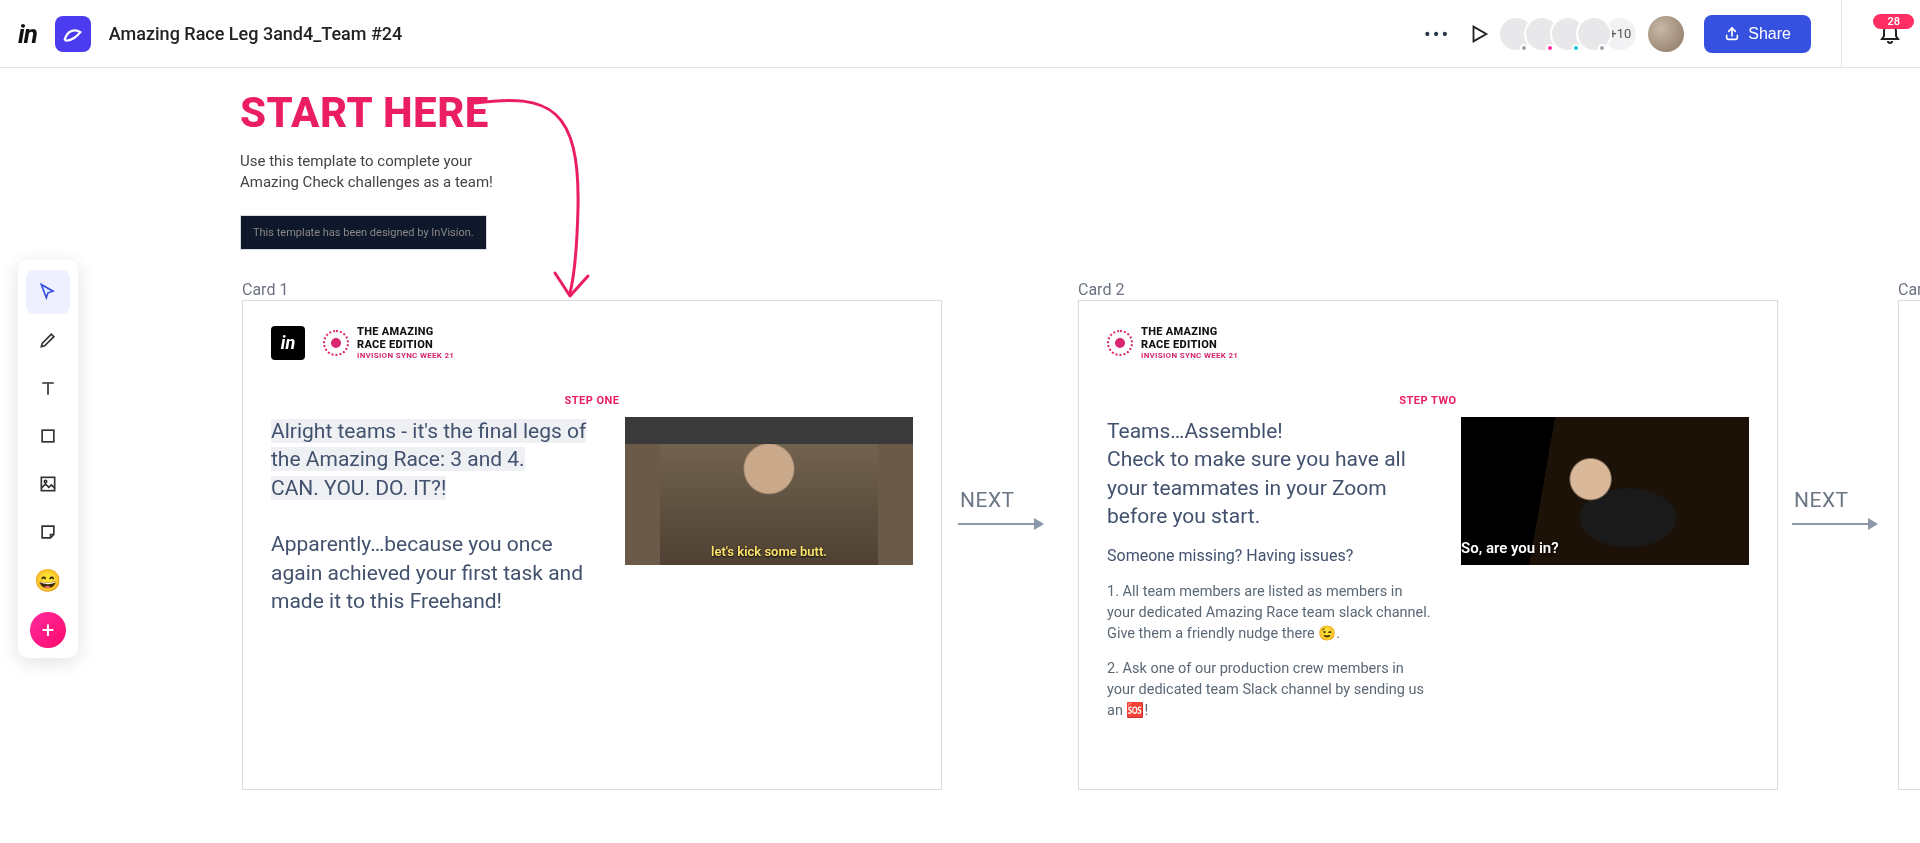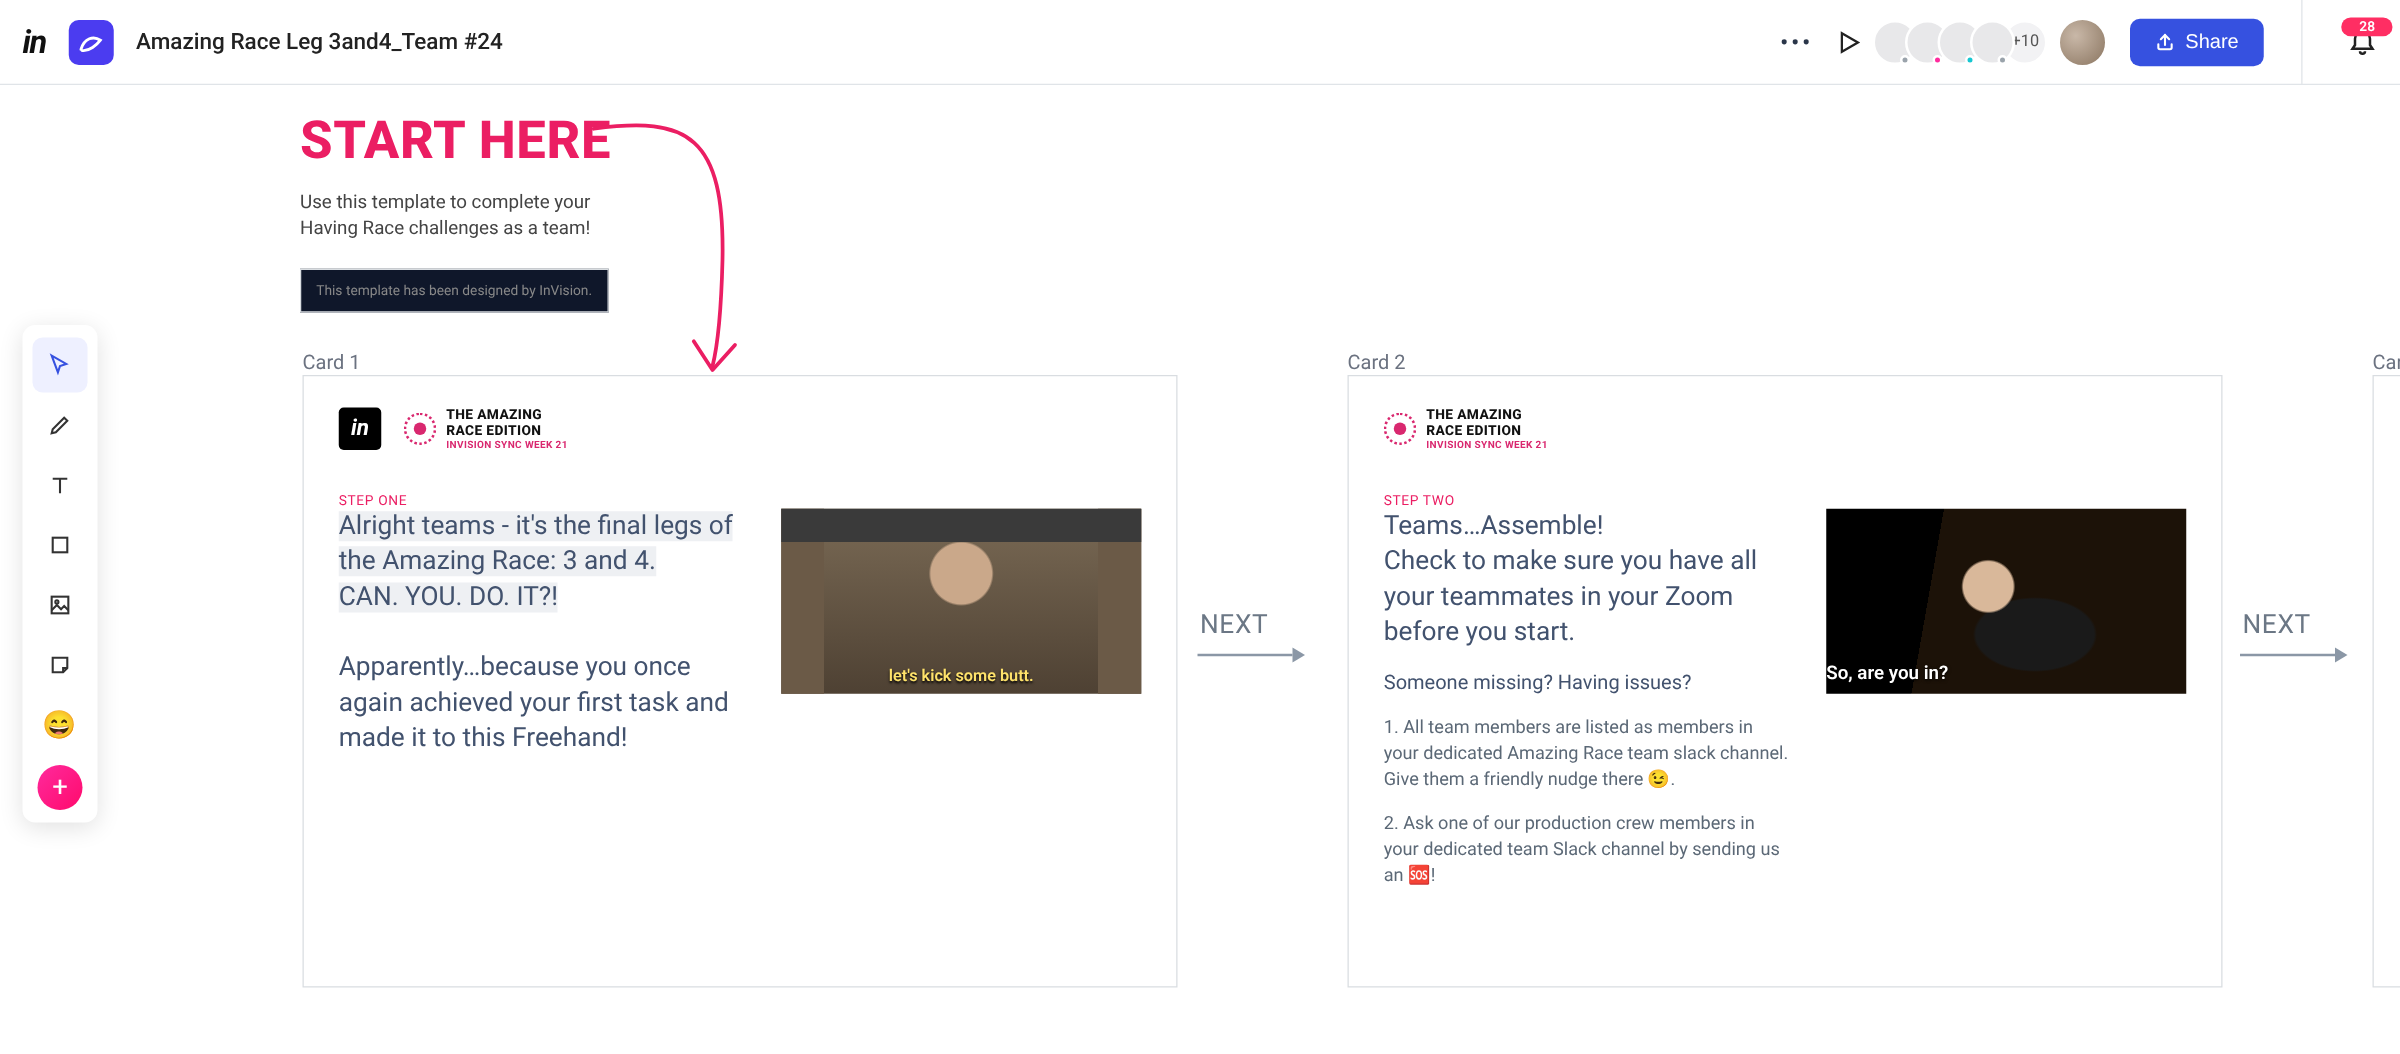--- a/index.html
+++ b/index.html
@@ -240,23 +240,25 @@
   }
   .race-text .line1 {
     font-size:11px; font-weight:800; color:#111; letter-spacing:0.3px;
   }
   .race-text .line2 {
     font-size:8px; font-weight:700; color:#d9286f; letter-spacing:0.3px;
   }
 
   .step-label {
     font-size:11px;
-    font-weight:400;
+    font-weight:700;
     letter-spacing:0.5px;
     color: var(--pink);
+    margin-bottom:10px;
+    text-align:center;
   }
   .card-body {
     display:flex;
     gap:28px;
   }
   .card-text {
     flex:1;
     font-size:21px;
     color:#42526e;
     line-height:1.35;
@@ -416,21 +418,21 @@
       </svg>
   </div>
   <div class="tool emoji">😄</div>
   <div class="tool add">+</div>
 </div>
 
 <div class="canvas">
 
   <div class="start-here">
     <h1>START HERE</h1>
-    <div class="sub">Use this template to complete your Having Race challenges as a team!</div>
+    <div class="sub">Use this template to complete your Amazing Check challenges as a team!</div>
     <div class="badge">This template has been designed by InVision.</div>
   </div>
 
   <svg class="arrow-svg" viewBox="0 0 140 230">
     <path d="M5 15 C 80 5, 110 20, 108 120 C 107 160, 105 185, 100 205" fill="none" stroke="#eb1e63" stroke-width="3" stroke-linecap="round"></path>
     <path d="M85 185 L100 208 L118 188" fill="none" stroke="#eb1e63" stroke-width="3" stroke-linecap="round" stroke-linejoin="round"></path>
   </svg>
 
   <div class="card-label" style="left:242px; top:212px;">Card 1</div>
   <div class="card" style="left:242px; top:232px;">

